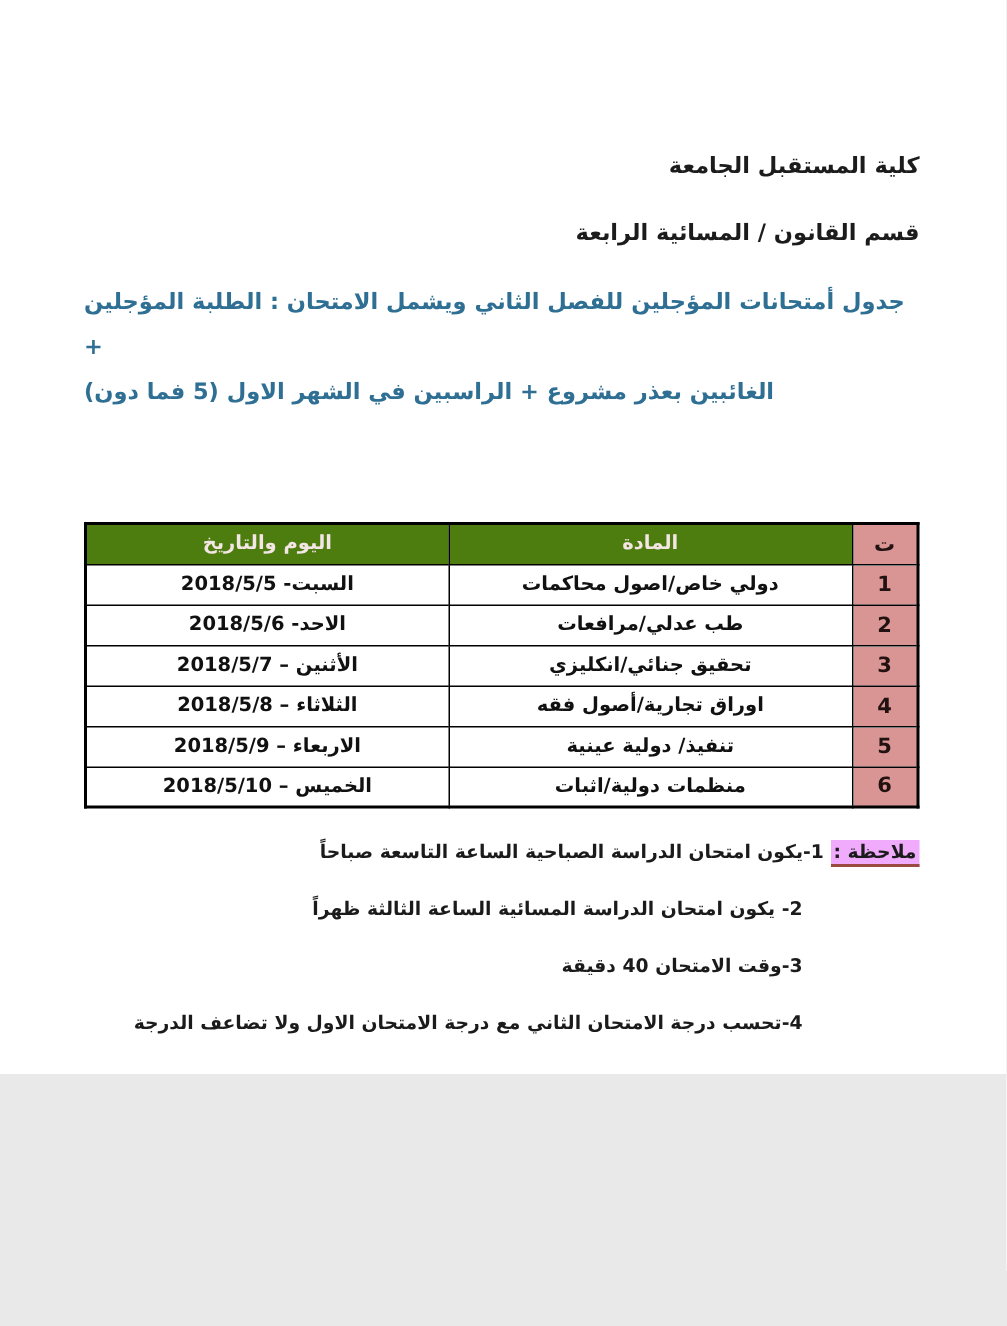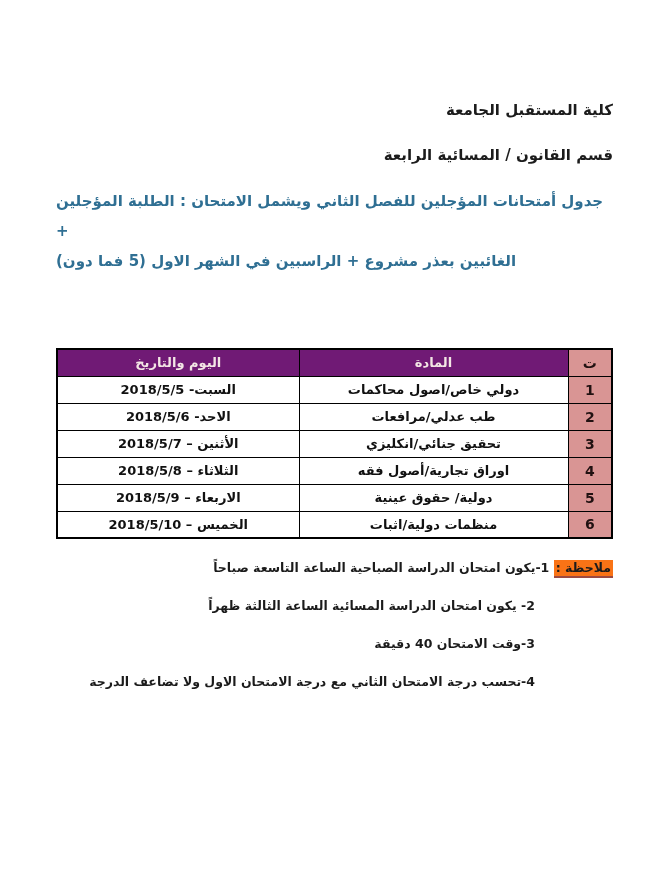--- a/index.html
+++ b/index.html
@@ -1,21 +1,21 @@
 <!DOCTYPE html>
 <html lang="ar"><head>
 <meta charset="utf-8">
 <style>
   * { margin: 0; padding: 0; box-sizing: border-box; }
   html, body { background: #e9e9e9; }
   body { font-family: "DejaVu Sans", sans-serif; }
   .page {
     position: relative;
     width: 671px;
-    height: 884px;
+    height: 716px;
     margin: 0 auto;
     background: #ffffff;
     overflow: hidden;
     direction: rtl;
   }
   .title {
     position: absolute;
     right: 58px;
     font-size: 15px;
     font-weight: bold;
@@ -53,21 +53,21 @@
     vertical-align: middle;
     font-weight: bold;
     padding: 0 2px;
     overflow: hidden;
     white-space: nowrap;
   }
   col.c-idx { width: 44px; }
   col.c-sub { width: 269px; }
   col.c-day { width: 242px; }
   th.hdr {
-    background: #701a75;
+    background: #4d7c0f;
     color: #f3e6e5;
     font-size: 13px;
   }
   th.idx-hdr, td.idx {
     background: #d99594;
     color: #211111;
     font-size: 14px;
   }
   td.sub { font-size: 13px; color: #111; }
   td.day { font-size: 13px; color: #111; }
@@ -77,21 +77,21 @@
     right: 58px;
     width: 557px;
     text-align: right;
     font-size: 12.5px;
     font-weight: bold;
     color: #1b1b1b;
   }
   .note-line { line-height: 23px; margin-bottom: 15px; white-space: nowrap; }
   .note-line.indent { padding-left: 0; padding-right: 78px; }
   .note-label {
-    background: #f97316;
+    background: #f0abfc;
     border-bottom: 2px solid #9c4a41;
     padding: 0 2px 1px 2px;
   }
 </style>
 </head>
 <body>
 
 <div class="page">
 
   <div class="title title-1">كلية المستقبل الجامعة</div>
@@ -131,21 +131,21 @@
         <td class="sub">تحقيق جنائي/انكليزي</td>
         <td class="day">الأثنين – 2018/5/7</td>
       </tr>
       <tr>
         <td class="idx">4</td>
         <td class="sub">اوراق تجارية/أصول فقه</td>
         <td class="day">الثلاثاء – 2018/5/8</td>
       </tr>
       <tr>
         <td class="idx">5</td>
-        <td class="sub">دولية/ حقوق عينية</td>
+        <td class="sub">تنفيذ/ دولية عينية</td>
         <td class="day">الاربعاء – 2018/5/9</td>
       </tr>
       <tr>
         <td class="idx">6</td>
         <td class="sub">منظمات دولية/اثبات</td>
         <td class="day">الخميس – 2018/5/10</td>
       </tr>
     </tbody>
   </table>
 

